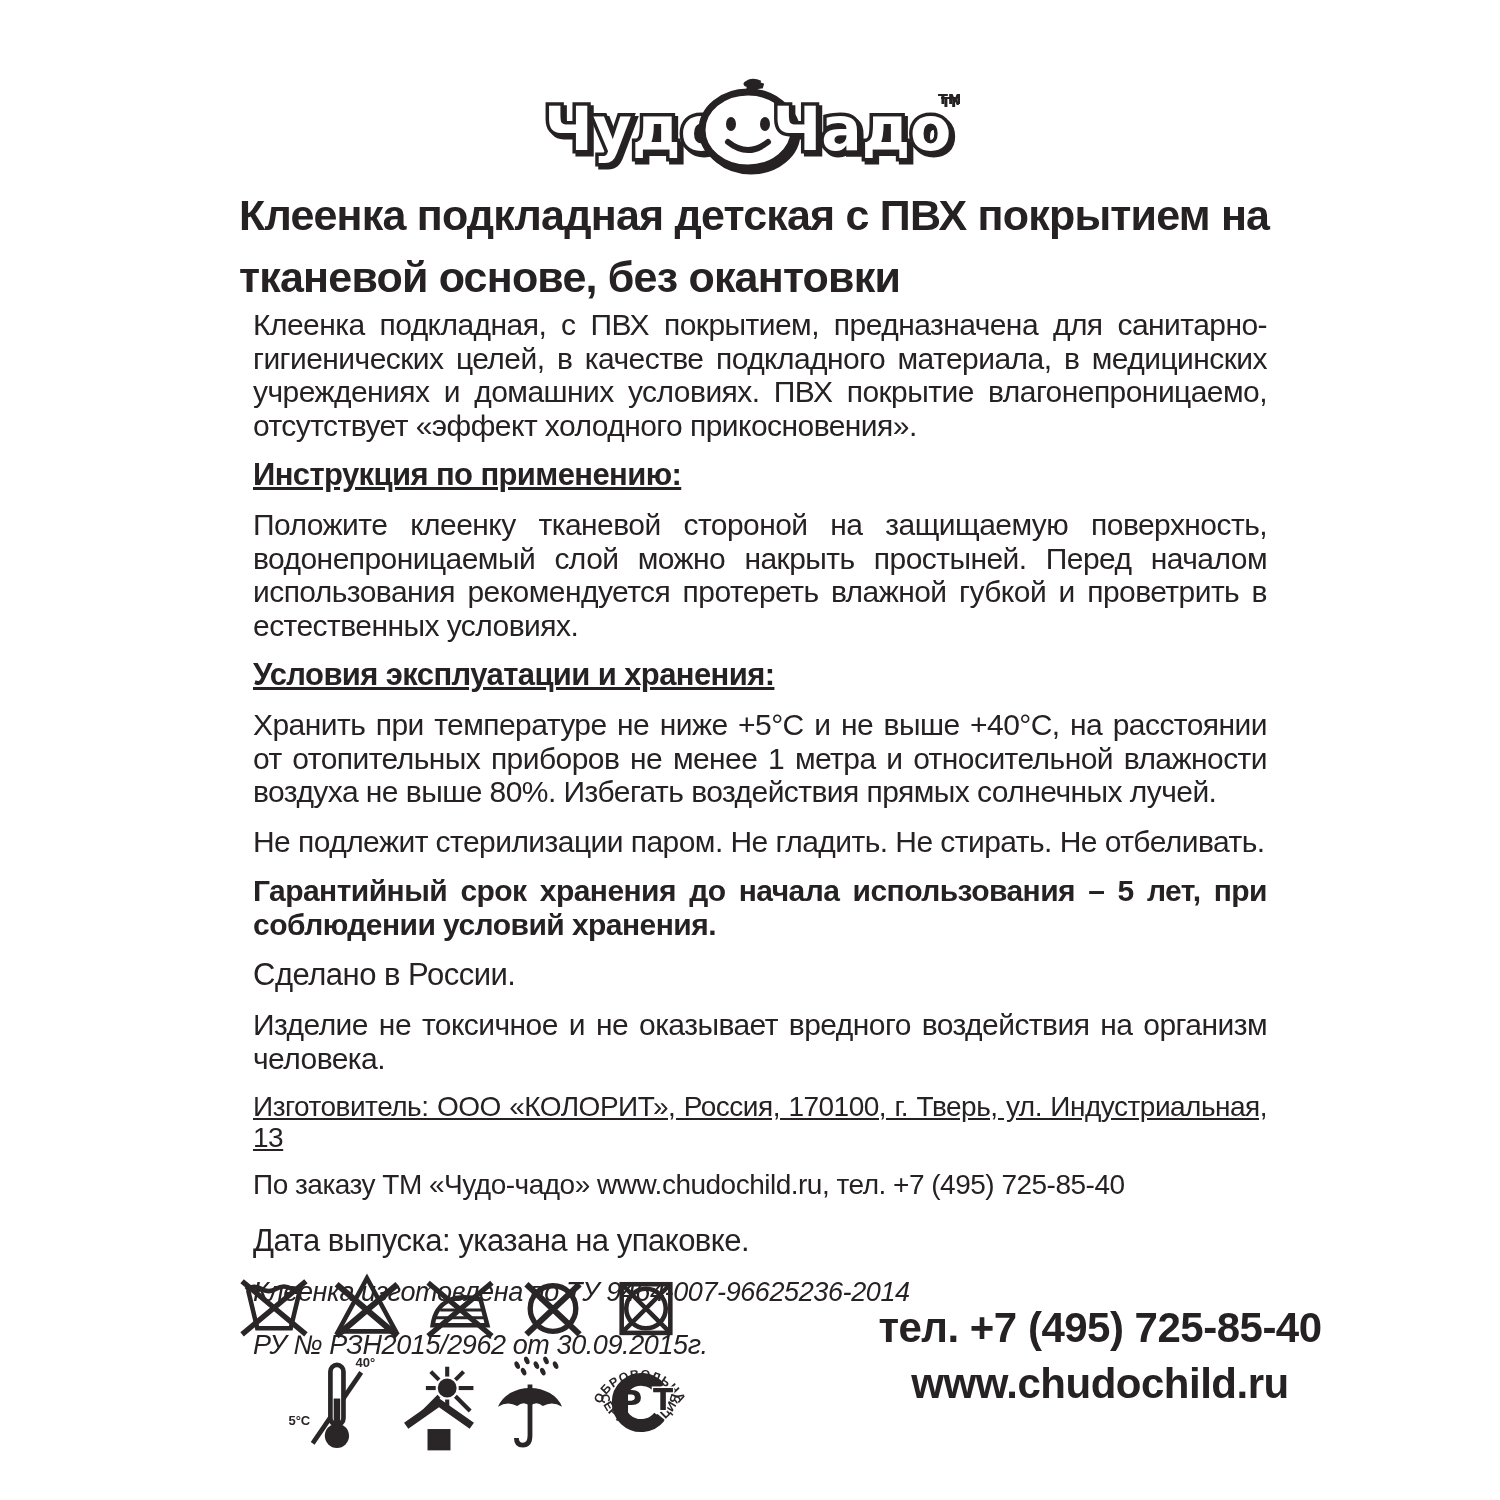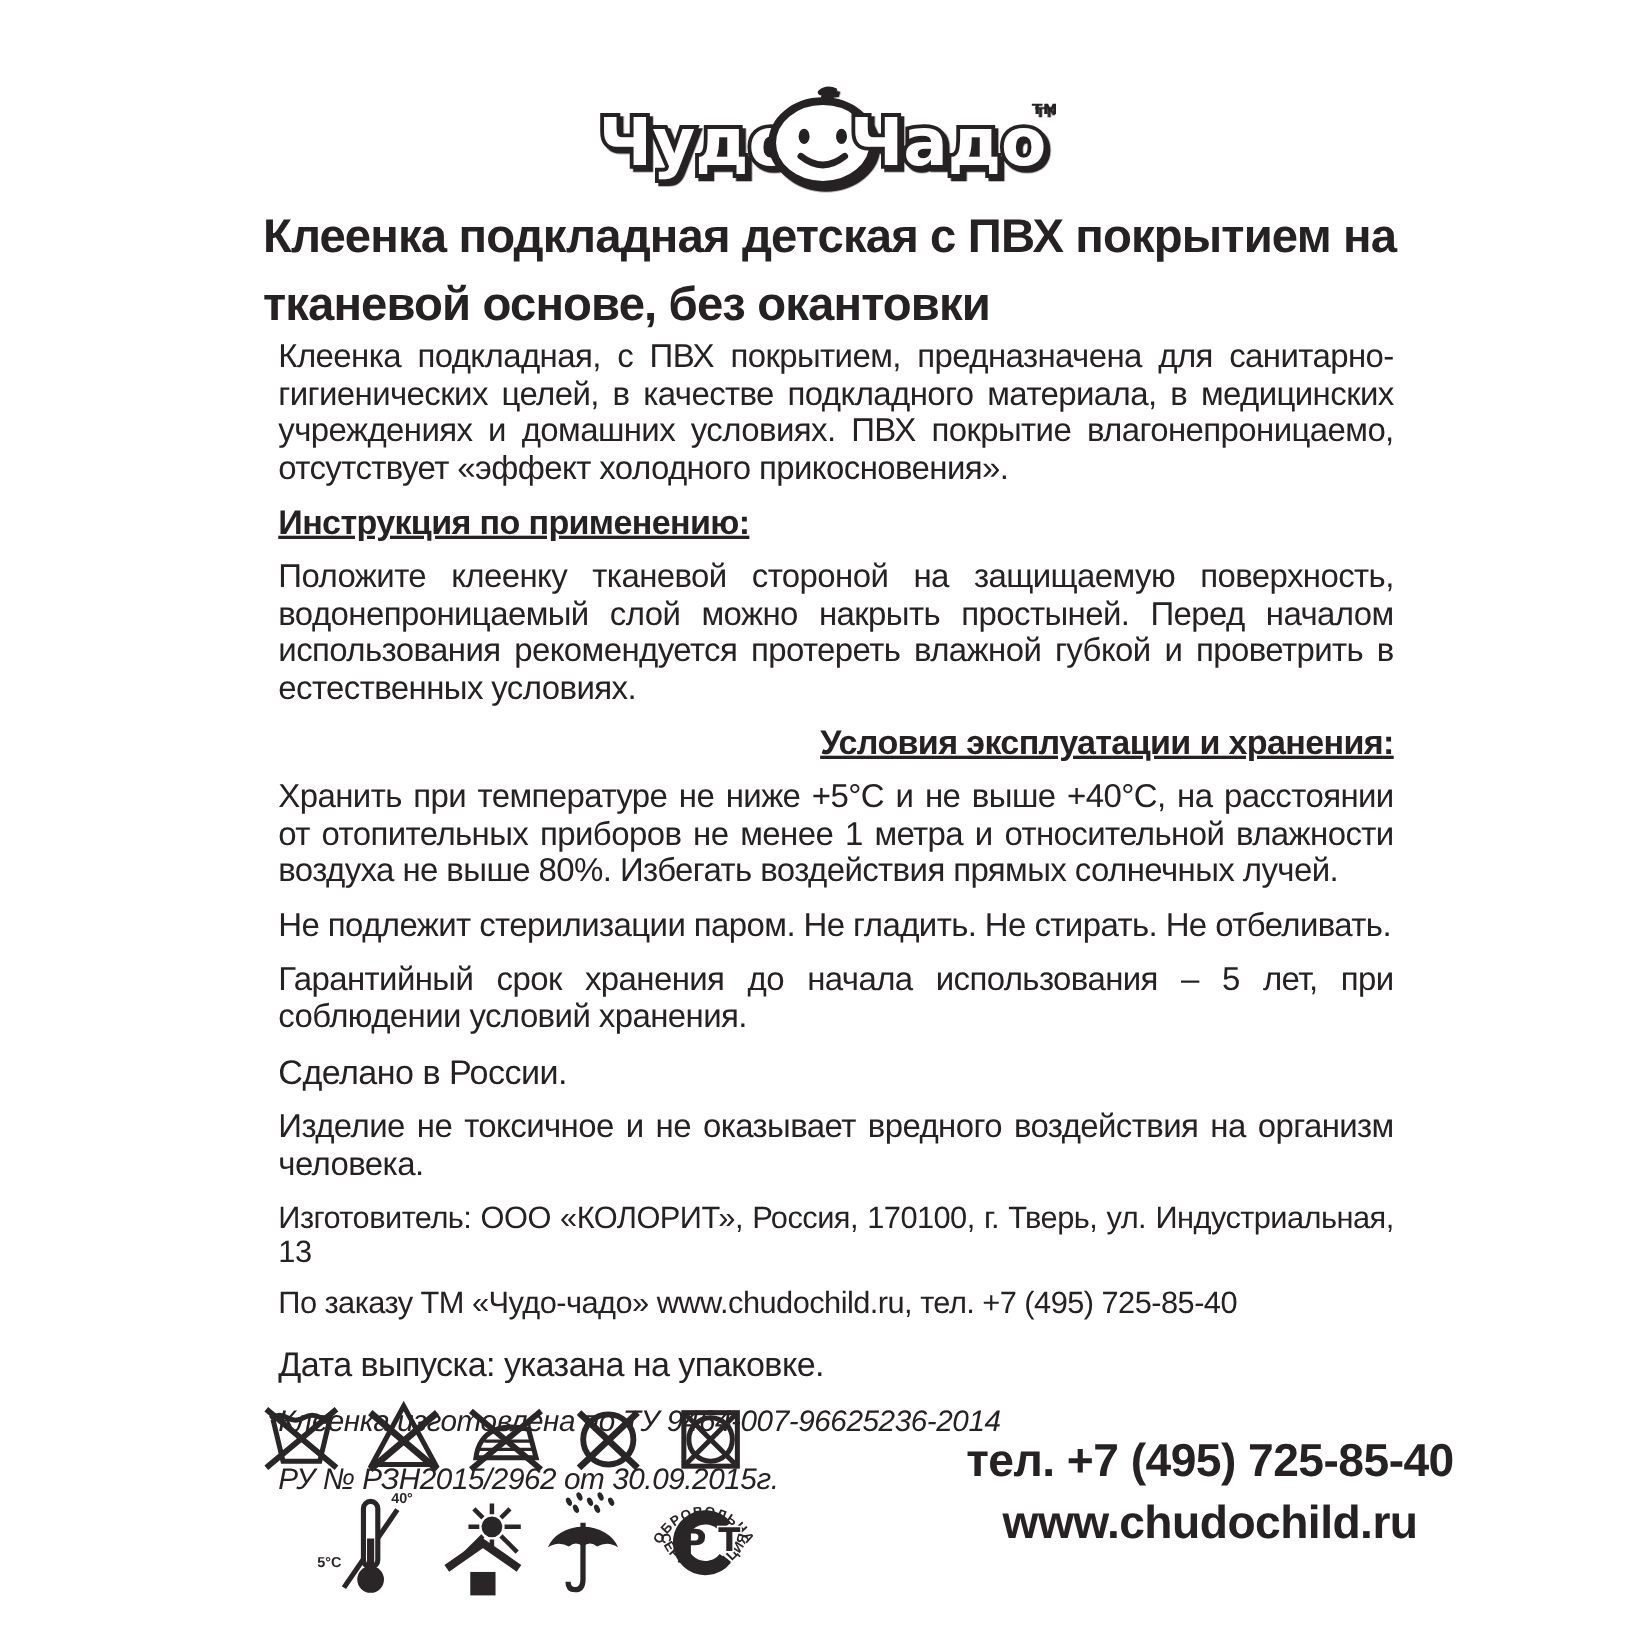--- a/index.html
+++ b/index.html
@@ -15,29 +15,29 @@
   .col{position:absolute;left:237px;top:292px;width:1046px;}
   .col p{margin:16px;}
   .body-p{
     font-size:30px;line-height:33.5px;letter-spacing:-0.55px;
     text-align:justify;
   }
   .subhead{
     font-size:31px;line-height:34px;font-weight:700;letter-spacing:-0.6px;margin:0;text-decoration:underline;
   }
   .mt-h1{margin-top:14px !important;}
-  .mt-h2{margin-top:13px !important;text-align:right;}
+  .mt-h2{margin-top:13px !important;}
   .mt-2{margin-top:2px !important;}
   .mt-3{margin-top:3px !important;}
   .mt-5{margin-top:5px !important;}
-  .mt-7{margin-top:7px !important;}
+  .mt-7{margin-top:7px !important;font-weight:bold;}
   .made-in{font-size:31px;line-height:35px;letter-spacing:-0.5px;margin-top:13px !important;}
   .small-p{font-size:28px;line-height:31px;letter-spacing:-0.5px;}
   .stretch{text-align:justify;text-align-last:justify;}
-  .mt-manu{margin-top:11px !important;}
+  .mt-manu{margin-top:11px !important;text-decoration:underline;}
   .mt-order{margin-top:13px !important;}
   .release{font-size:31px;line-height:34px;letter-spacing:-0.5px;margin-top:24px !important;}
   .tiny-p{font-size:27px;line-height:37px;letter-spacing:-0.4px;font-style:italic;}
   .mt-tu{margin-top:8px !important;}
 
   .care-row1{position:absolute;left:236px;top:1266px;display:flex;gap:17px;align-items:flex-start;}
   .care-row1 svg{display:block;}
   .care-row2{position:absolute;left:284px;top:1342px;display:flex;gap:10px;align-items:flex-end;}
   .care-row2 svg{display:block;}
 

